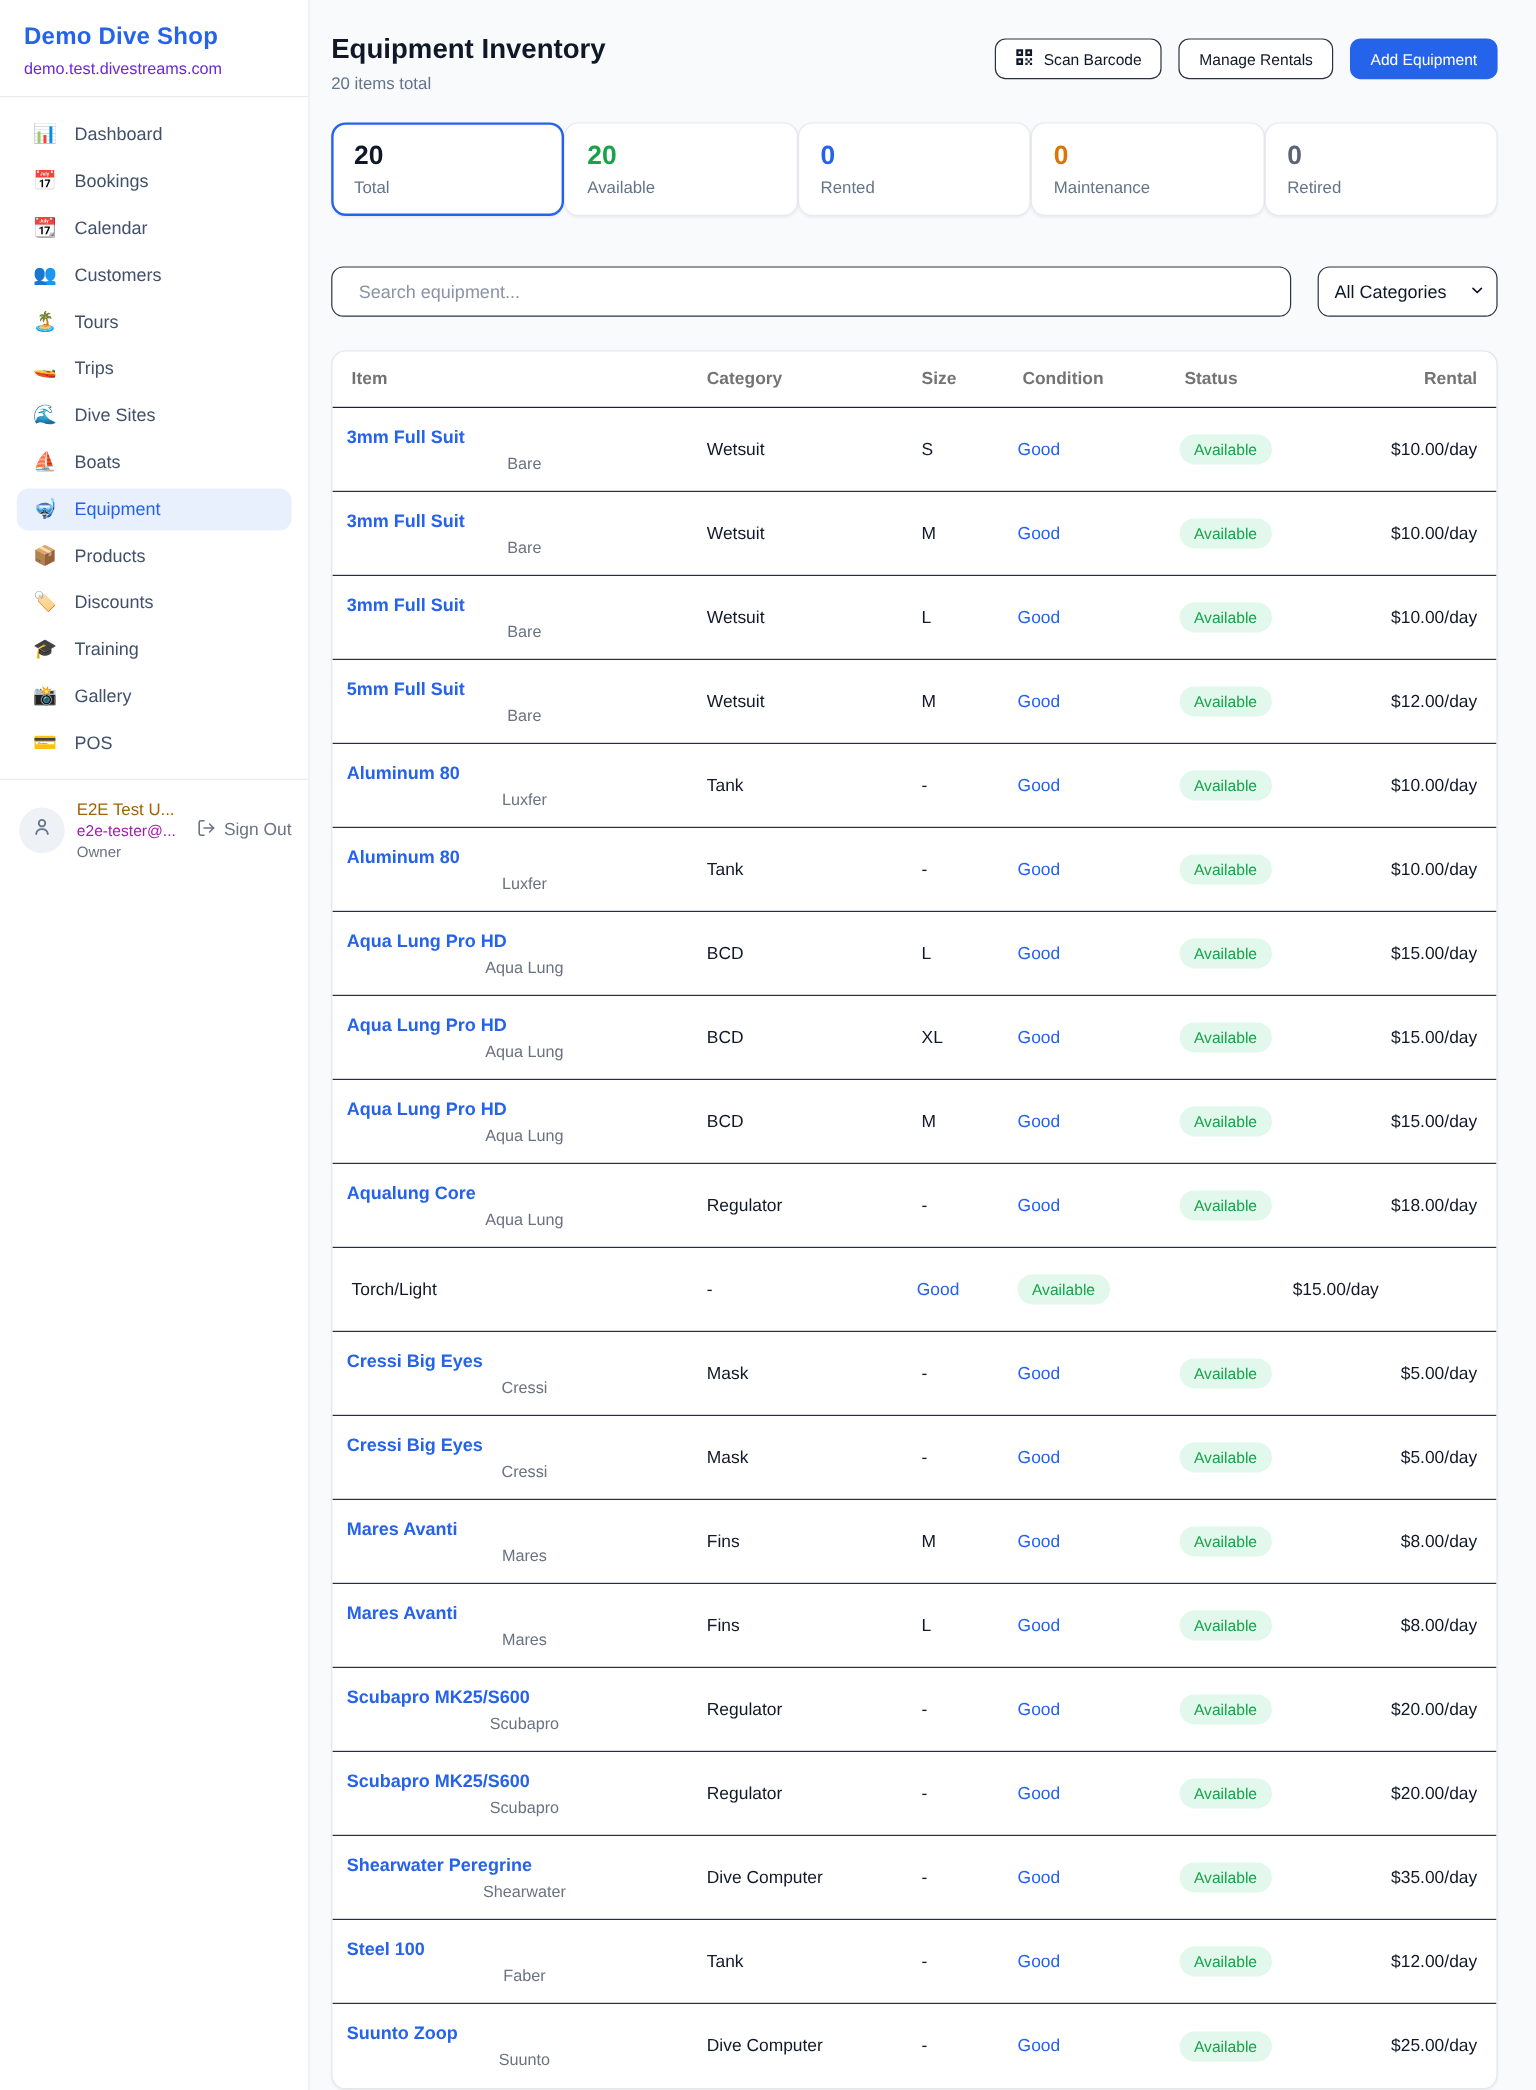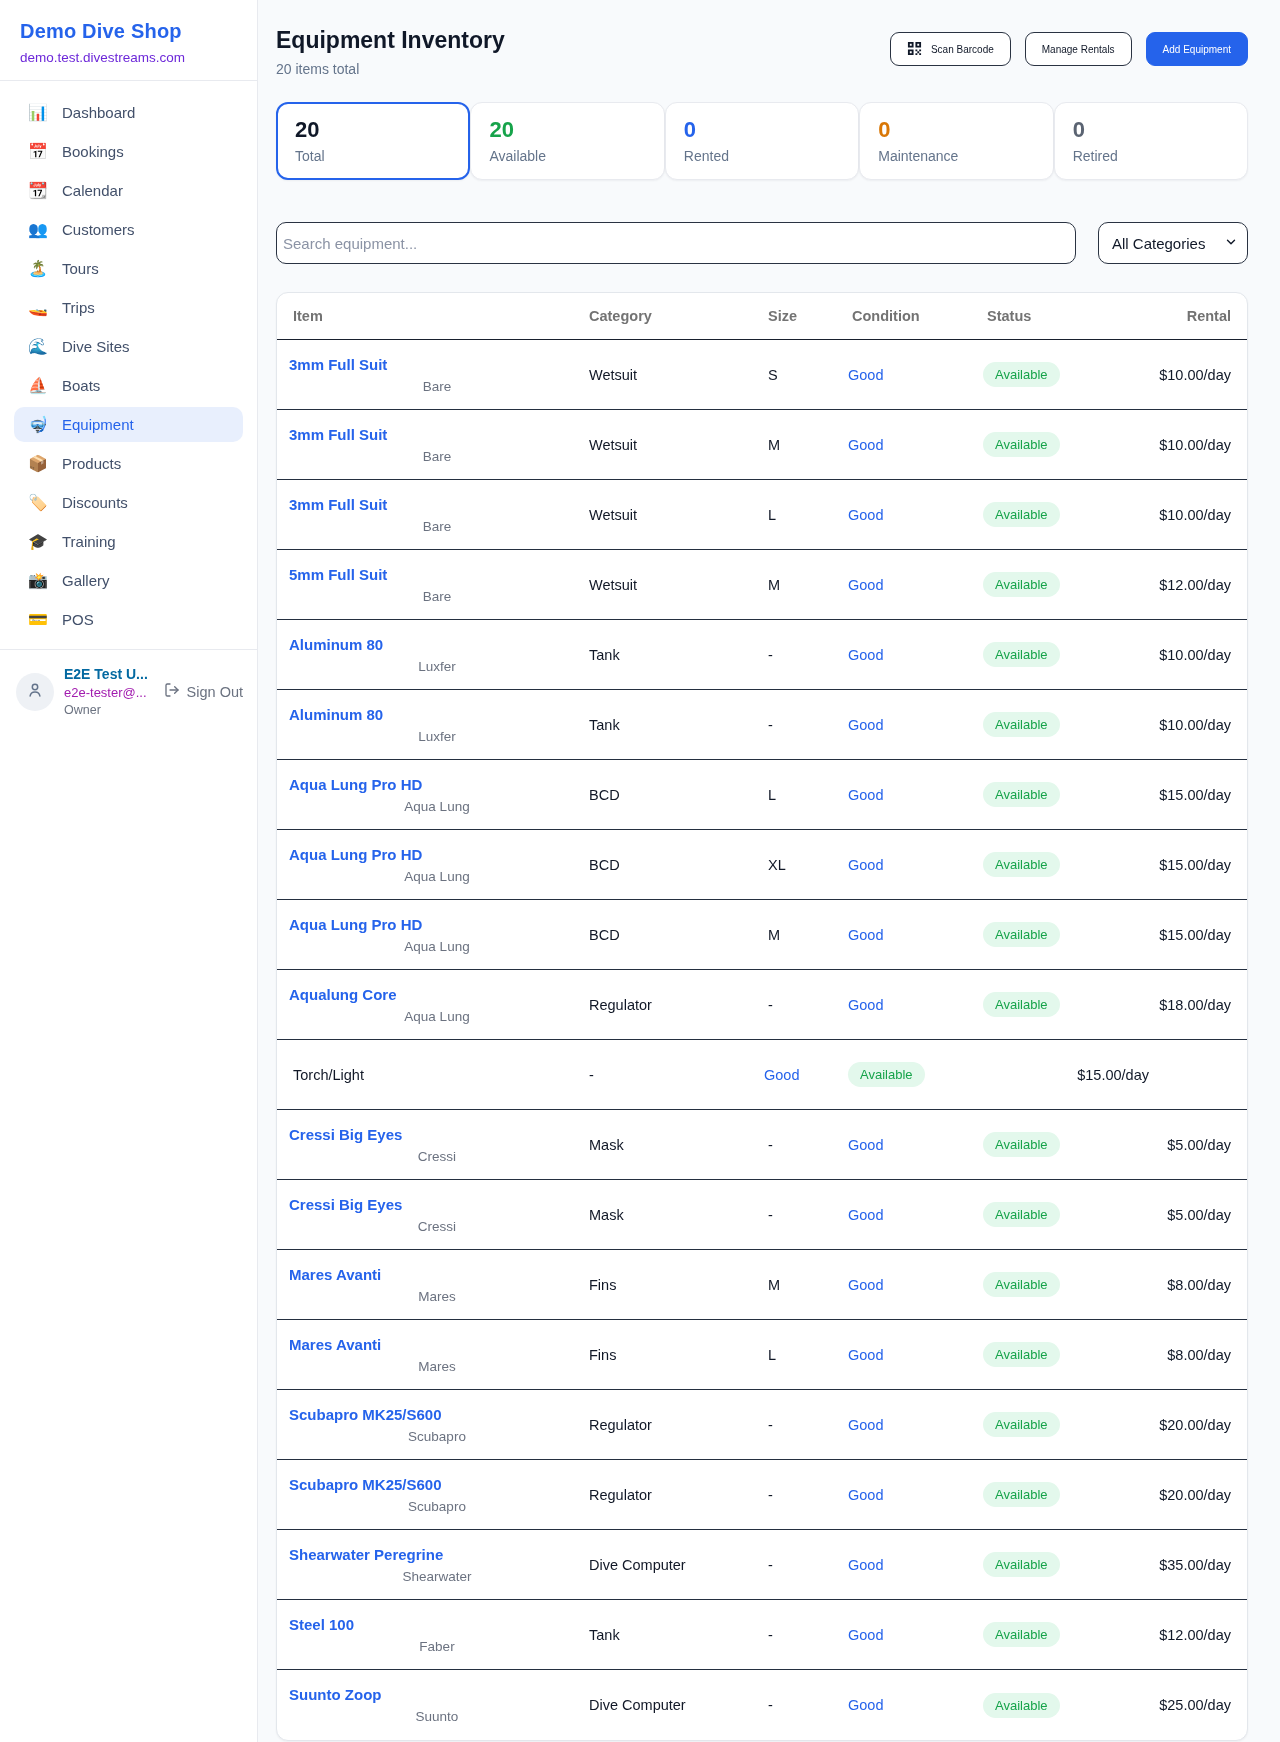--- a/index.html
+++ b/index.html
@@ -19,45 +19,45 @@
   .side-divider { height:1px; background:#e8eaef; }
   .nav { padding:14px 14px 8px; }
   .nav-item { display:flex; align-items:center; gap:13px; padding:9px 13px; border-radius:10px;
               color:#42506a; font-size:15px; margin-bottom:4px; cursor:pointer; }
   .nav-item.active { background:#e8effd; color:#2563eb; }
   .nav-icon { width:22px; font-size:16px; text-align:center; line-height:1; }
   .user-row { display:flex; align-items:center; gap:10px; padding:16px 14px 16px 16px; border-top:1px solid #e8eaef; }
   .avatar { width:38px; height:38px; border-radius:50%; background:#eef1f5; color:#64748b;
             display:flex; align-items:center; justify-content:center; flex:none; }
   .user-meta { flex:1; min-width:0; }
-  .user-name { font-weight:700; font-size:14px; color:#0369a1; white-space:nowrap; }
+  .user-name { font-weight:400; font-size:14px; color:#a16207; white-space:nowrap; }
   .user-email { font-size:13px; color:#a21caf; margin-top:3px; white-space:nowrap; }
   .user-role { font-size:12.5px; color:#6b7280; margin-top:3px; }
   .signout { display:flex; align-items:center; gap:7px; color:#6b7280; font-size:14.5px; cursor:pointer; flex:none; }
 
   
   .main { flex:1; padding:27px 32px 14px 18px; }
   .page-header { display:flex; justify-content:space-between; align-items:flex-start; }
   .page-title { font-size:23px; font-weight:700; color:#101828; }
   .page-sub { font-size:14px; color:#64748b; margin-top:7px; }
   .header-buttons { display:flex; gap:14px; margin-top:5px; }
   .btn { height:34px; padding:0 16px; border-radius:9px; background:#fff; border:1px solid #2a3342;
-         color:#101828; font-size:10px; font-weight:500; display:flex; align-items:center; gap:9px;
+         color:#101828; font-size:13px; font-weight:500; display:flex; align-items:center; gap:9px;
          cursor:pointer; font-family:inherit; }
   .btn-primary { background:#2563eb; border-color:#2563eb; color:#fff; }
 
   .stats { display:flex; margin-top:25px; }
   .stat-card { flex:1; background:#fff; border:1px solid #e8eaef; border-radius:12px; padding:14px 18px 15px;
                box-shadow:0 1px 2px rgba(16,24,40,.05); cursor:pointer; }
   .stat-card.selected { border:2px solid #2563eb; padding:13px 17px 14px; }
   .stat-value { font-size:22px; font-weight:700; color:#101828; }
   .stat-label { font-size:14px; color:#64748b; margin-top:5px; }
 
   .filter-row { display:flex; gap:22px; margin-top:42px; }
-  .search-input { flex:1; height:42px; border:1px solid #2a3342; border-radius:10px; padding:0 6px;
+  .search-input { flex:1; height:42px; border:1px solid #2a3342; border-radius:10px; padding:0 22px;
                   font-size:15px; font-family:inherit; background:#fff; color:#701a75; outline:none; }
   .search-input::placeholder { color:#8b93a5; }
   .select-wrap { position:relative; width:150px; flex:none; }
   .select-wrap select { width:100%; height:42px; border:1px solid #2a3342; border-radius:10px;
                         padding:0 28px 0 13px; font-size:15px; font-family:inherit; background:#fff;
                         color:#101828; appearance:none; -webkit-appearance:none; cursor:pointer; }
   .select-chevron { position:absolute; right:10px; top:13px; pointer-events:none; color:#101828; }
 
   
   .table-card { margin-top:28px; background:#fff; border:1px solid #e3e7ec; border-radius:12px;

